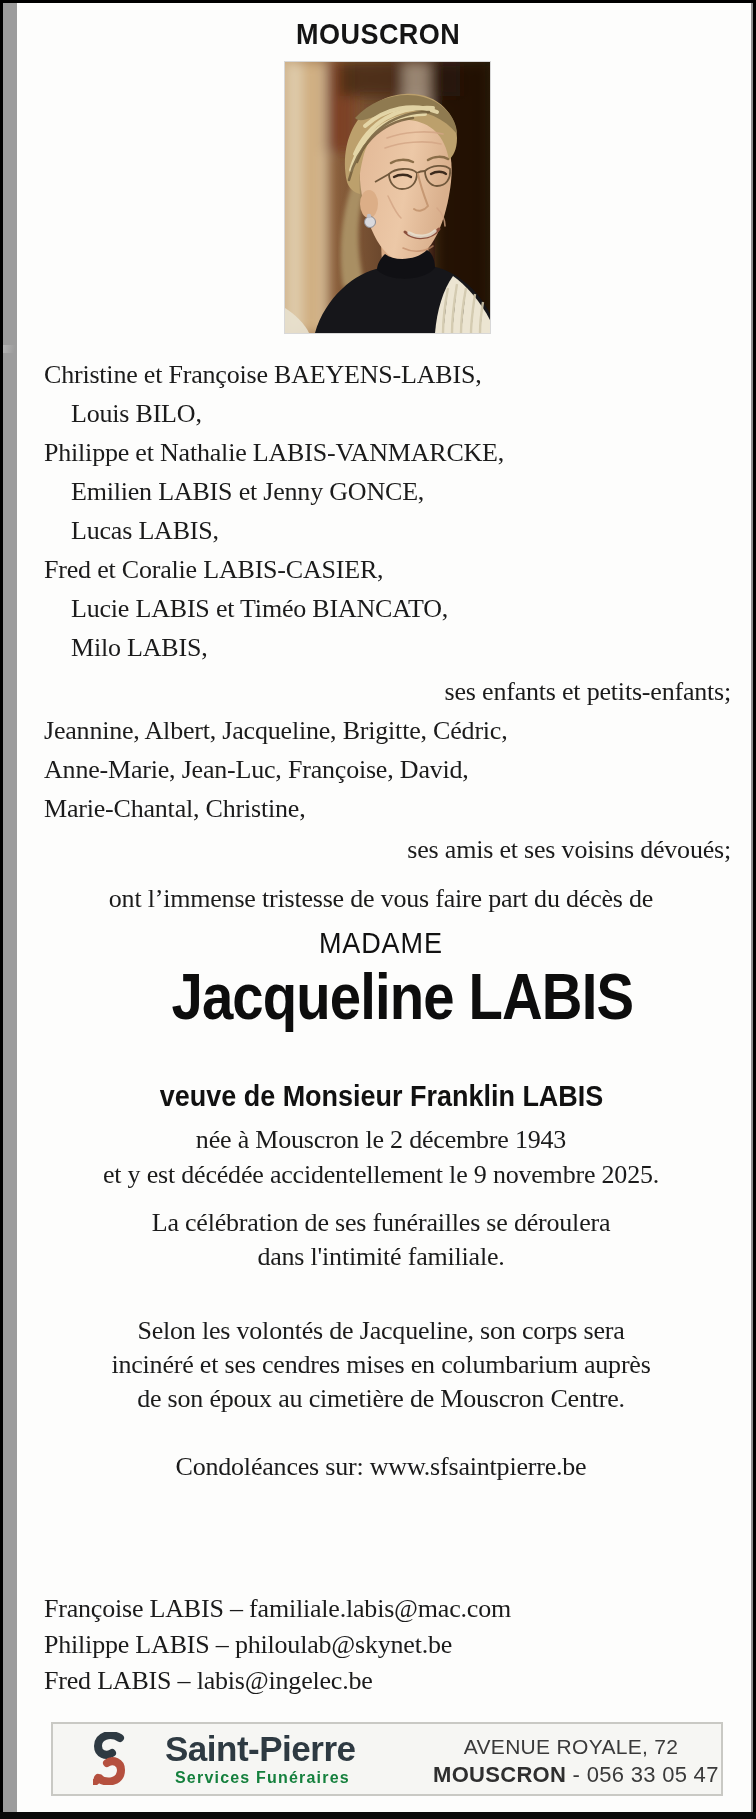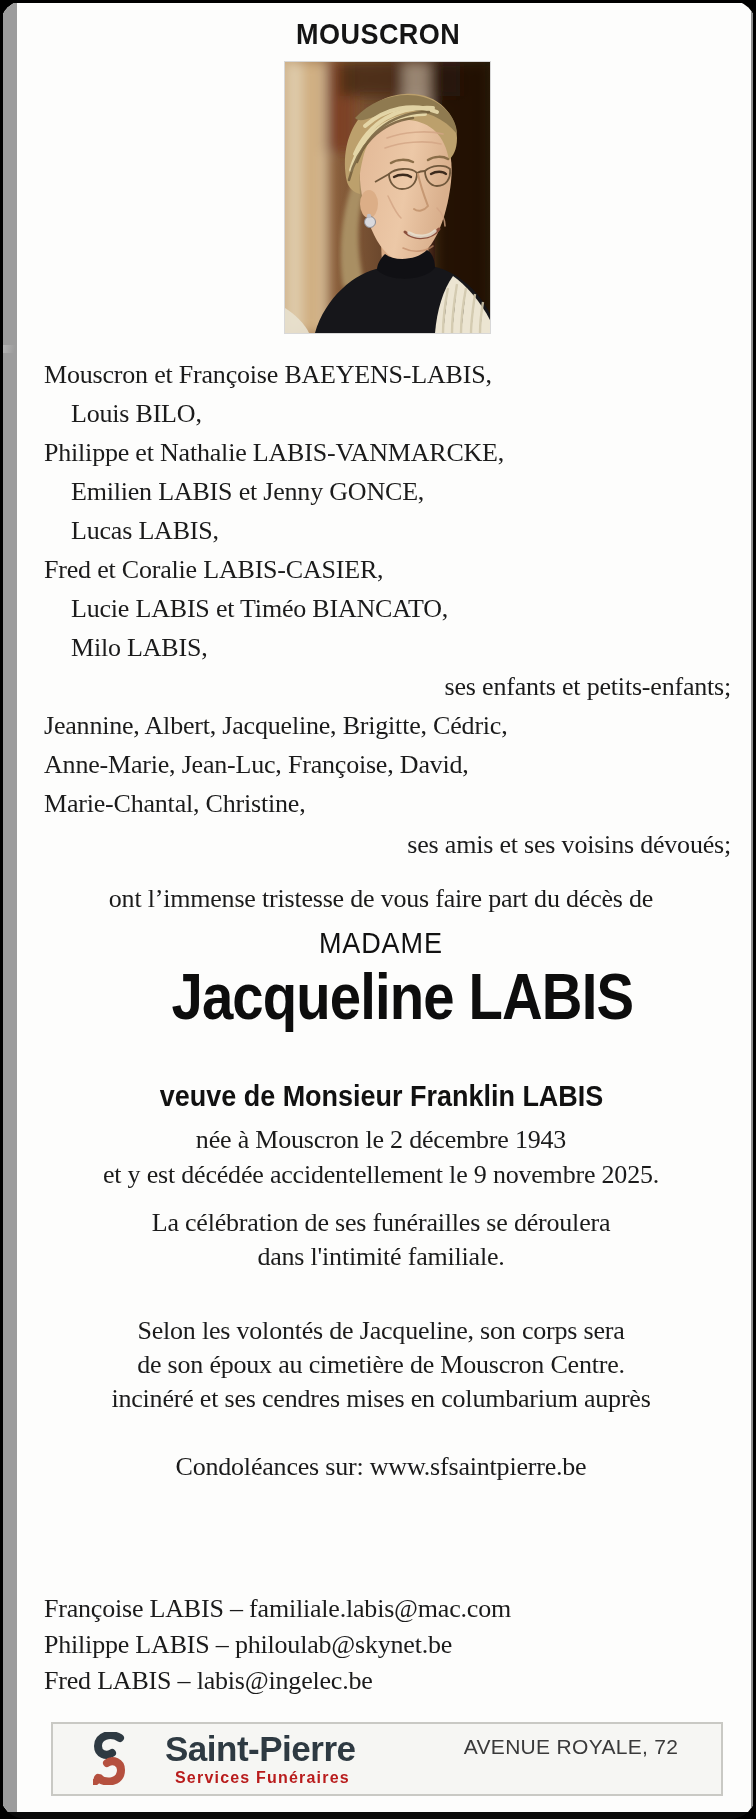--- a/index.html
+++ b/index.html
@@ -1,18 +1,18 @@
 <!DOCTYPE html>
 <html><head>
 <meta charset="utf-8">
 <style>
   html,body{margin:0;padding:0;background:#000;}
   .page{
     position:relative;width:756px;height:1819px;background:#000;overflow:hidden;
-    font-family:"Liberation Serif","DejaVu Serif",serif;color:#1b1b1b;border-radius:26px;
+    font-family:"Liberation Serif","DejaVu Serif",serif;color:#1b1b1b;
   }
   .paper{
     position:absolute;left:3px;top:3px;right:3px;bottom:7px;background:#fdfdfc;
   }
   .left-strip{
     position:absolute;left:0;top:0;width:14px;height:100%;background:#9c9c9c;
   }
   .left-strip .notch{
     position:absolute;left:0;top:342px;width:14px;height:8px;
     background:linear-gradient(100deg,#b5b5b5 0%,#9c9c9c 80%);
@@ -32,21 +32,21 @@
     position:absolute;left:282px;top:59px;width:205px;height:271px;
     outline:1px solid #d8d8d8;
   }
   
   .family{
     position:absolute;left:41px;top:352px;width:687px;
     font-size:26px;letter-spacing:-.2px;line-height:39px;white-space:nowrap;
   }
   .family .indent{padding-left:27px;}
   .family .right{text-align:right;}
-  .family .gap-s{}
+  .family .gap-s{margin-top:5px;}
   .family .gap-xs{margin-top:2px;}
   
   .cline{position:absolute;left:14px;width:728px;text-align:center;white-space:nowrap;}
   .intro{top:881px;font-size:26px;letter-spacing:-.2px;}
   .madame{top:923px;font-size:30px;font-weight:400;letter-spacing:1px;color:#111;text-align:center;}
   .big-name{top:961px;font-size:64px;font-weight:700;line-height:1.05;color:#0d0d0d;padding-left:21px;}
   .big-name .cond{transform:scaleX(.88);letter-spacing:-1px;}
   .sub-name{font-size:29px;font-weight:700;color:#111;}
   .sub-name .cond{transform:scaleX(.93);}
   .maiden{top:1045px;}
@@ -67,21 +67,21 @@
     background:#f6f6f3;border:2px solid #c9c9c4;box-sizing:border-box;
   }
   .brand-logo{position:absolute;left:40px;top:8px;width:33px;height:53px;}
   .brand-text{position:absolute;left:112px;top:7px;}
   .brand-name{
     font-family:"Liberation Sans","DejaVu Sans",sans-serif;
     font-size:35px;font-weight:700;color:#2e3a42;line-height:1;letter-spacing:-.5px;
   }
   .brand-tagline{
     font-family:"Liberation Sans","DejaVu Sans",sans-serif;
-    font-size:16px;font-weight:700;color:#b91c1c;letter-spacing:1.2px;margin:3px 1px 0 10px;
+    font-size:16px;font-weight:700;color:#15803d;letter-spacing:1.2px;margin:3px 1px 0 10px;
   }
   .brand-address{
     position:absolute;left:380px;top:11px;width:276px;text-align:center;
     font-family:"Liberation Sans","DejaVu Sans",sans-serif;color:#3a3a3a;white-space:nowrap;
   }
   .addr-line1{font-size:21px;letter-spacing:.3px;}
   .addr-line2{font-size:22px;margin-top:3px;letter-spacing:.3px;}
   .addr-line2 b{color:#2f2f2f;}
   .bottom-bar{position:absolute;left:0;bottom:0;width:100%;height:7px;background:#0a0a0a;}
 </style>
@@ -185,21 +185,21 @@
           <path d="M172,222 C169,240 167,256 167,271"></path>
           <path d="M181,226 C178,242 176,258 176,271"></path>
           <path d="M190,232 C188,246 186,260 186,271"></path>
           <path d="M198,240 C196,252 195,262 195,271"></path>
         </g>
         <path d="M0,246 C10,252 20,262 24,271 L0,271 Z" fill="#e8e1cf" opacity="0.9"></path>
       </svg>
     </div>
 
     <div class="family">
-      <div>Mouscron et Françoise BAEYENS-LABIS,</div>
+      <div>Christine et Françoise BAEYENS-LABIS,</div>
       <div class="indent">Louis BILO,</div>
       <div>Philippe et Nathalie LABIS-VANMARCKE,</div>
       <div class="indent">Emilien LABIS et Jenny GONCE,</div>
       <div class="indent">Lucas LABIS,</div>
       <div>Fred et Coralie LABIS-CASIER,</div>
       <div class="indent">Lucie LABIS et Timéo BIANCATO,</div>
       <div class="indent">Milo LABIS,</div>
       <div class="right gap-s">ses enfants et petits-enfants;</div>
       <div>Jeannine, Albert, Jacqueline, Brigitte, Cédric,</div>
       <div>Anne-Marie, Jean-Luc, Françoise, David,</div>
@@ -223,22 +223,22 @@
       <div>et y est décédée accidentellement le 9 novembre 2025.</div>
     </div>
 
     <div class="cline funeral">
       <div>La célébration de ses funérailles se déroulera</div>
       <div>dans l'intimité familiale.</div>
     </div>
 
     <div class="cline wishes">
       <div>Selon les volontés de Jacqueline, son corps sera</div>
+      <div>incinéré et ses cendres mises en columbarium auprès</div>
       <div>de son époux au cimetière de Mouscron Centre.</div>
-      <div>incinéré et ses cendres mises en columbarium auprès</div>
     </div>
 
     <div class="cline condolences">Condoléances sur: www.sfsaintpierre.be</div>
 
     <div class="contacts">
       <div>Françoise LABIS – familiale.labis@mac.com</div>
       <div>Philippe LABIS – philoulab@skynet.be</div>
       <div>Fred LABIS – labis@ingelec.be</div>
     </div>
 
@@ -247,17 +247,18 @@
         <path d="M27 6 C 17 0, 5 4, 5 14 C 5 22, 13 25, 19 21" fill="none" stroke="#2e3a42" stroke-width="8" stroke-linecap="round"></path>
         <path d="M5 46 C 15 53, 28 49, 28 38 C 28 30, 20 27, 14 31" fill="none" stroke="#b5503e" stroke-width="8" stroke-linecap="round"></path>
         <path d="M7 46 L 1 51" fill="none" stroke="#b5503e" stroke-width="7" stroke-linecap="round"></path>
       </svg>
       <div class="brand-text">
         <div class="brand-name">Saint-Pierre</div>
         <div class="brand-tagline">Services Funéraires</div>
       </div>
       <div class="brand-address">
         <div class="addr-line1">AVENUE ROYALE, 72</div>
+        <div class="addr-line2"><b>MOUSCRON</b><span> - 056 33 05 47</span></div>
       </div>
     </div>
   </div>
   <div class="bottom-bar"></div>
 </div>
 
 </body></html>

